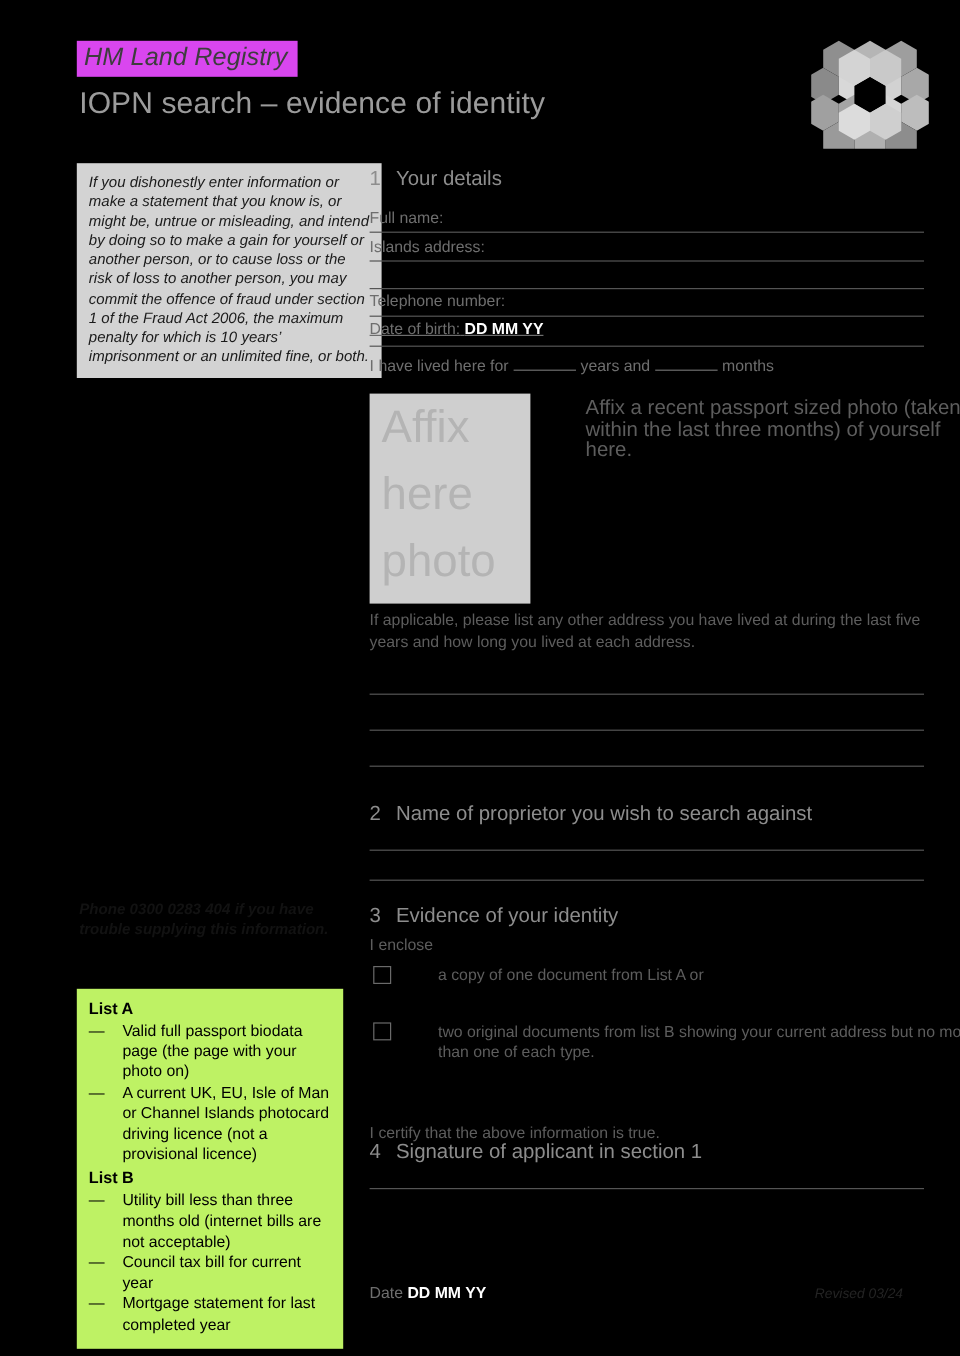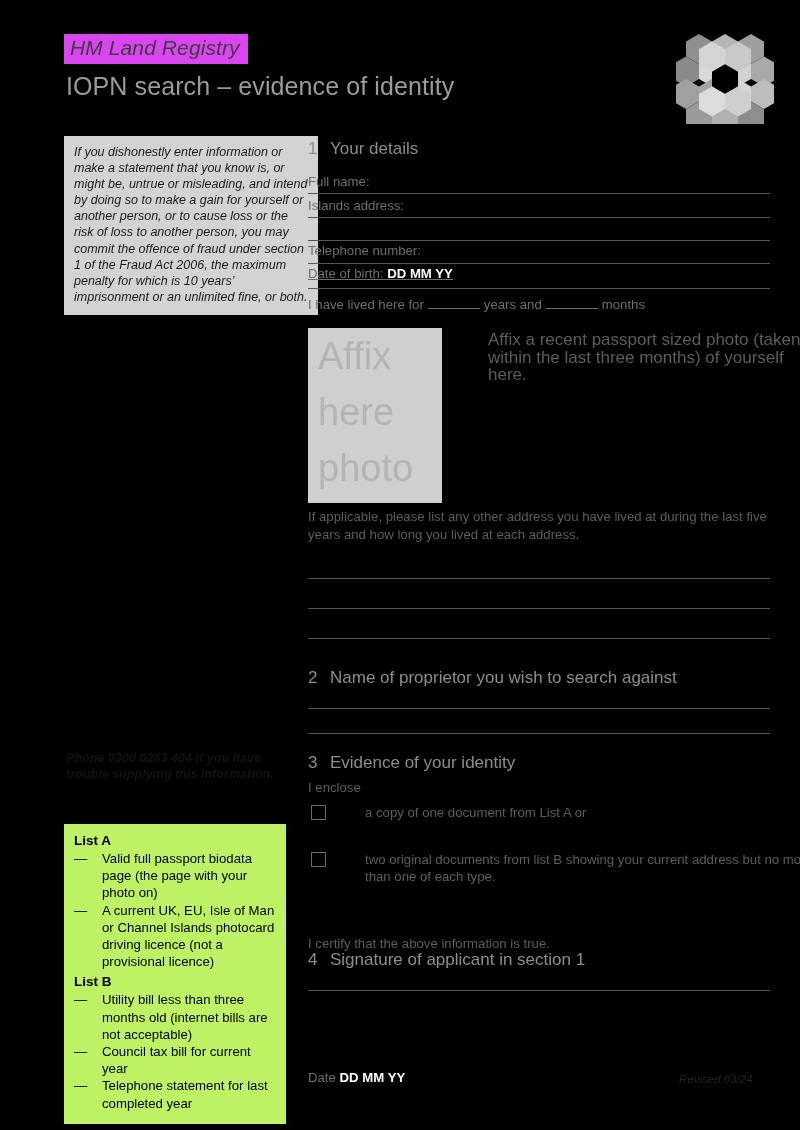--- a/index.html
+++ b/index.html
@@ -278,21 +278,21 @@
       <li>
         <span class="dash">—</span>
         <span>Utility bill less than three months old (internet bills are not acceptable)</span>
       </li>
       <li>
         <span class="dash">—</span>
         <span>Council tax bill for current year</span>
       </li>
       <li>
         <span class="dash">—</span>
-        <span>Telephone statement for last  completed year</span>
+        <span>Mortgage statement for last  completed year</span>
       </li>
     </ul>
   </div>
 
   <div class="rcol sec-head" style="top:138px;">
     <span class="num">1</span><span>Your details</span>
   </div>
 
   <div class="rcol fld" style="top:173px;">
     <span>Full name:</span><span></span>

